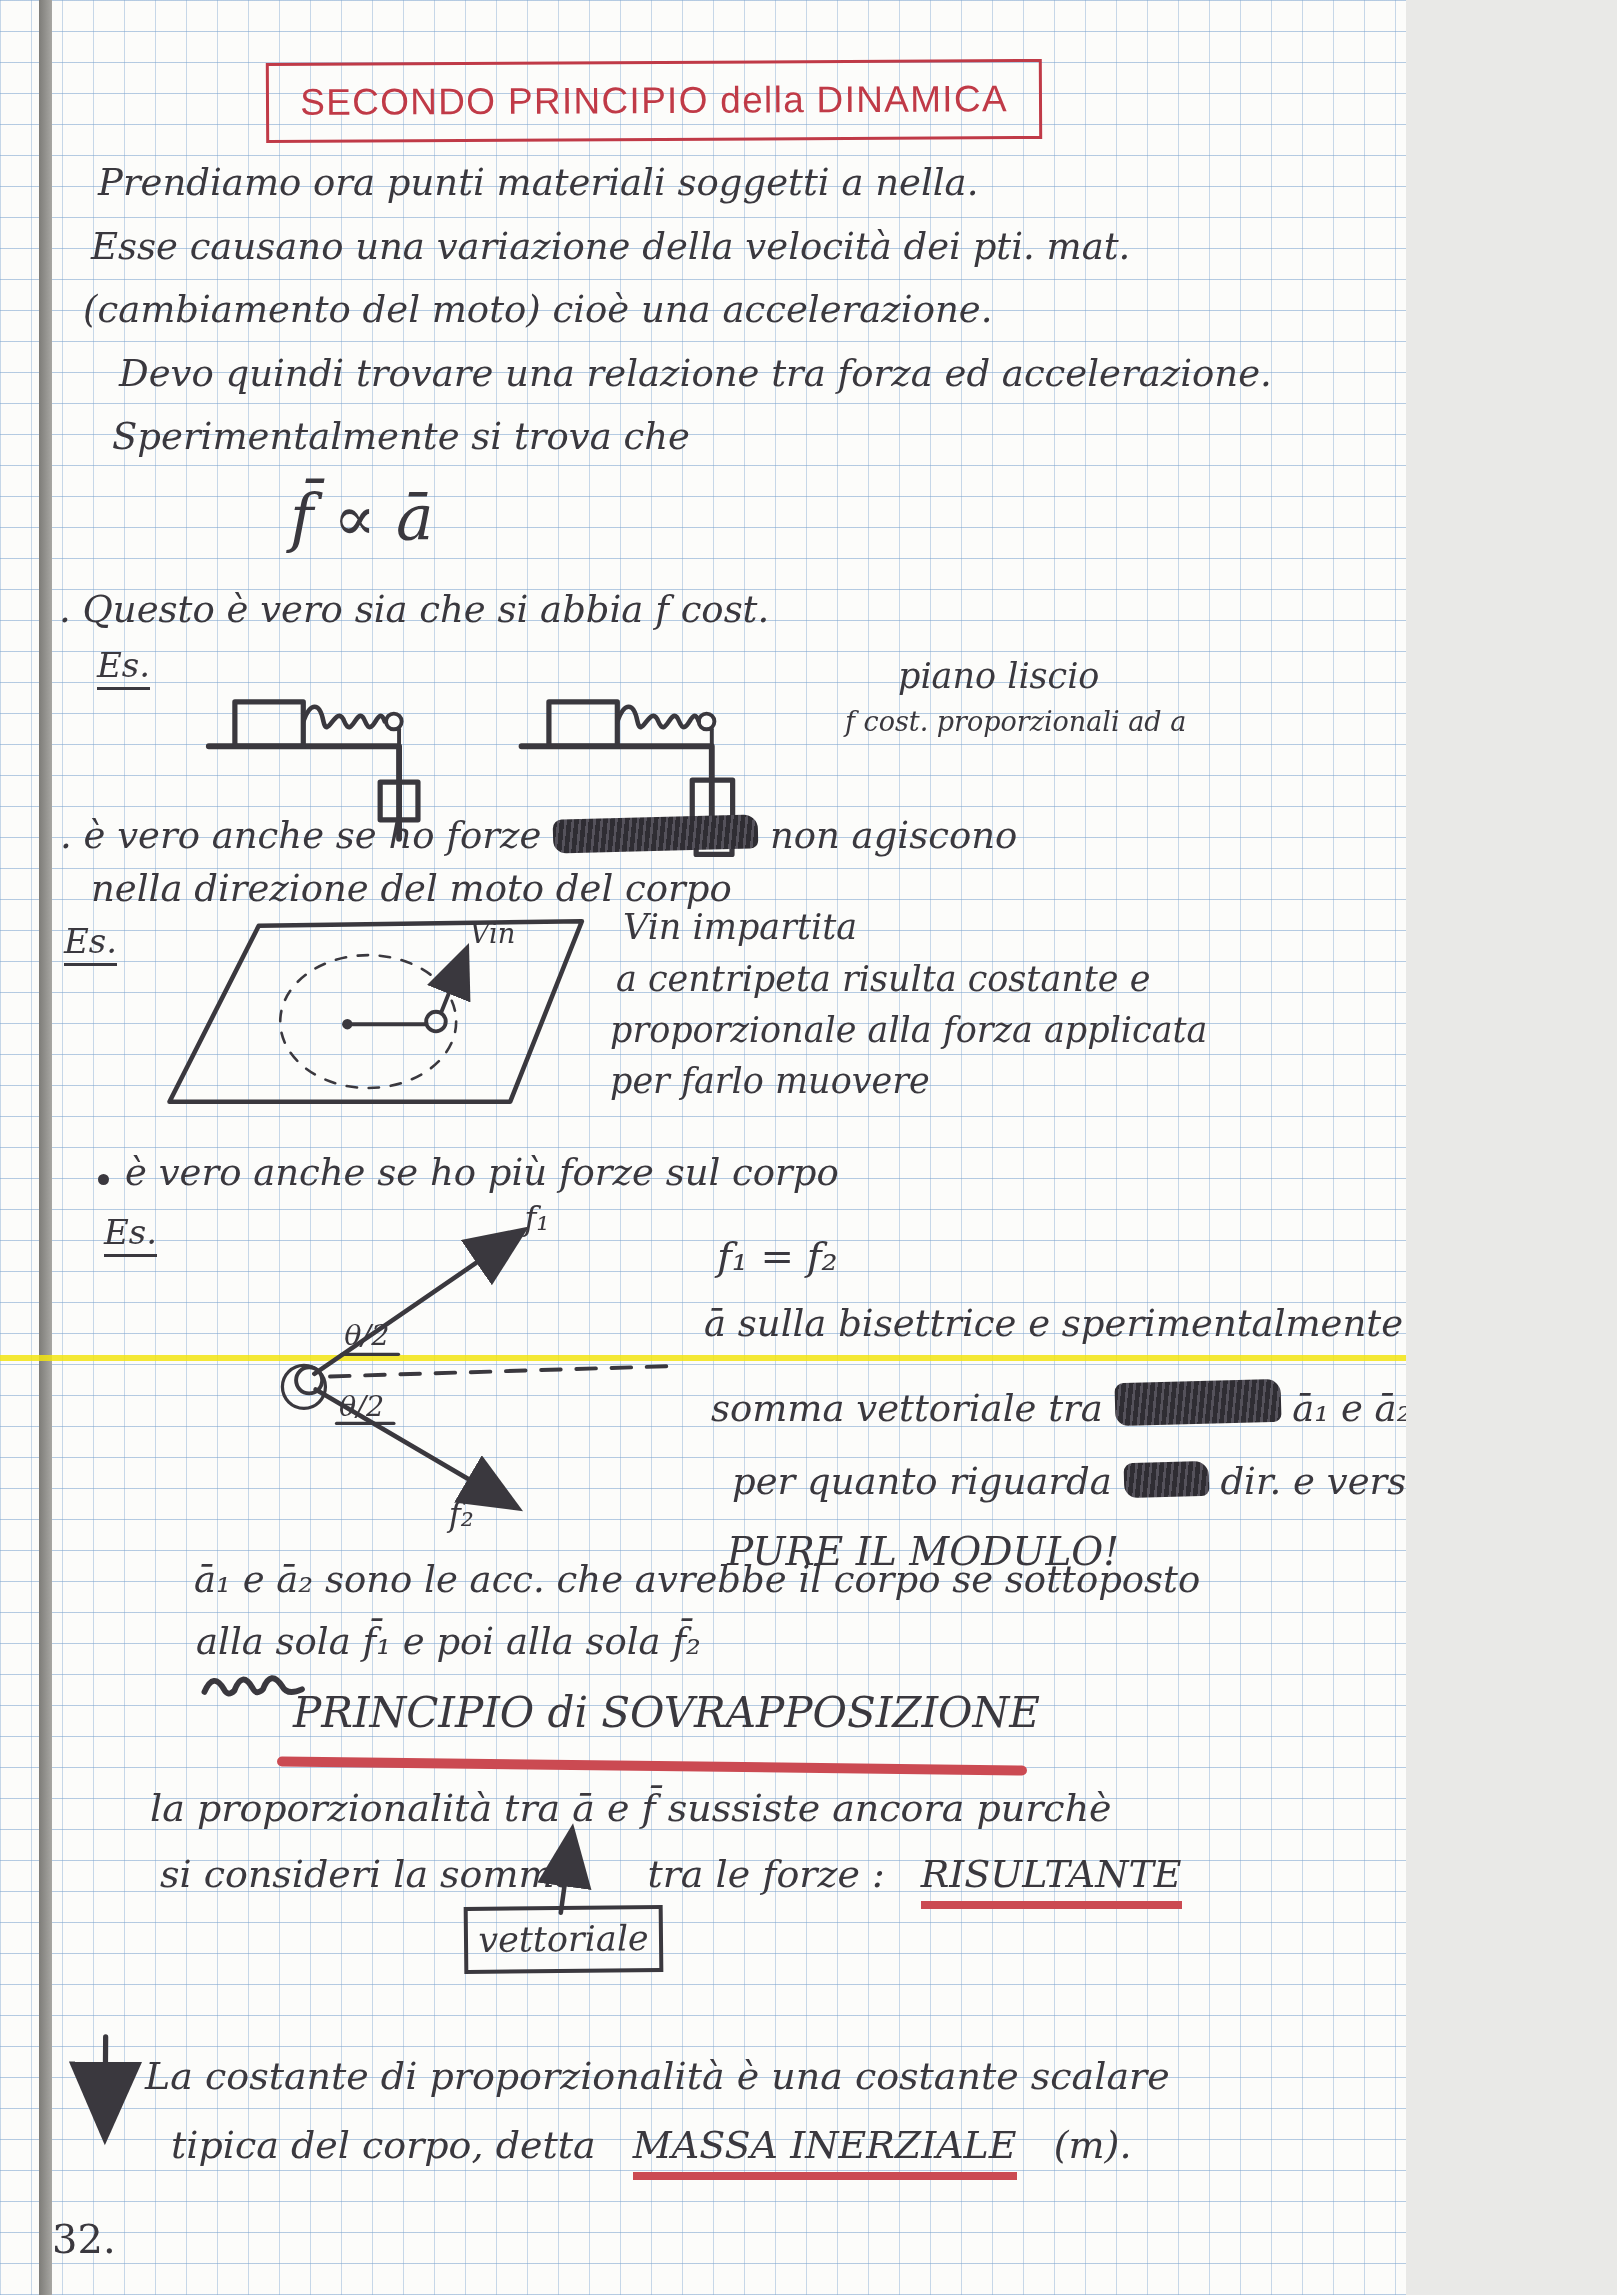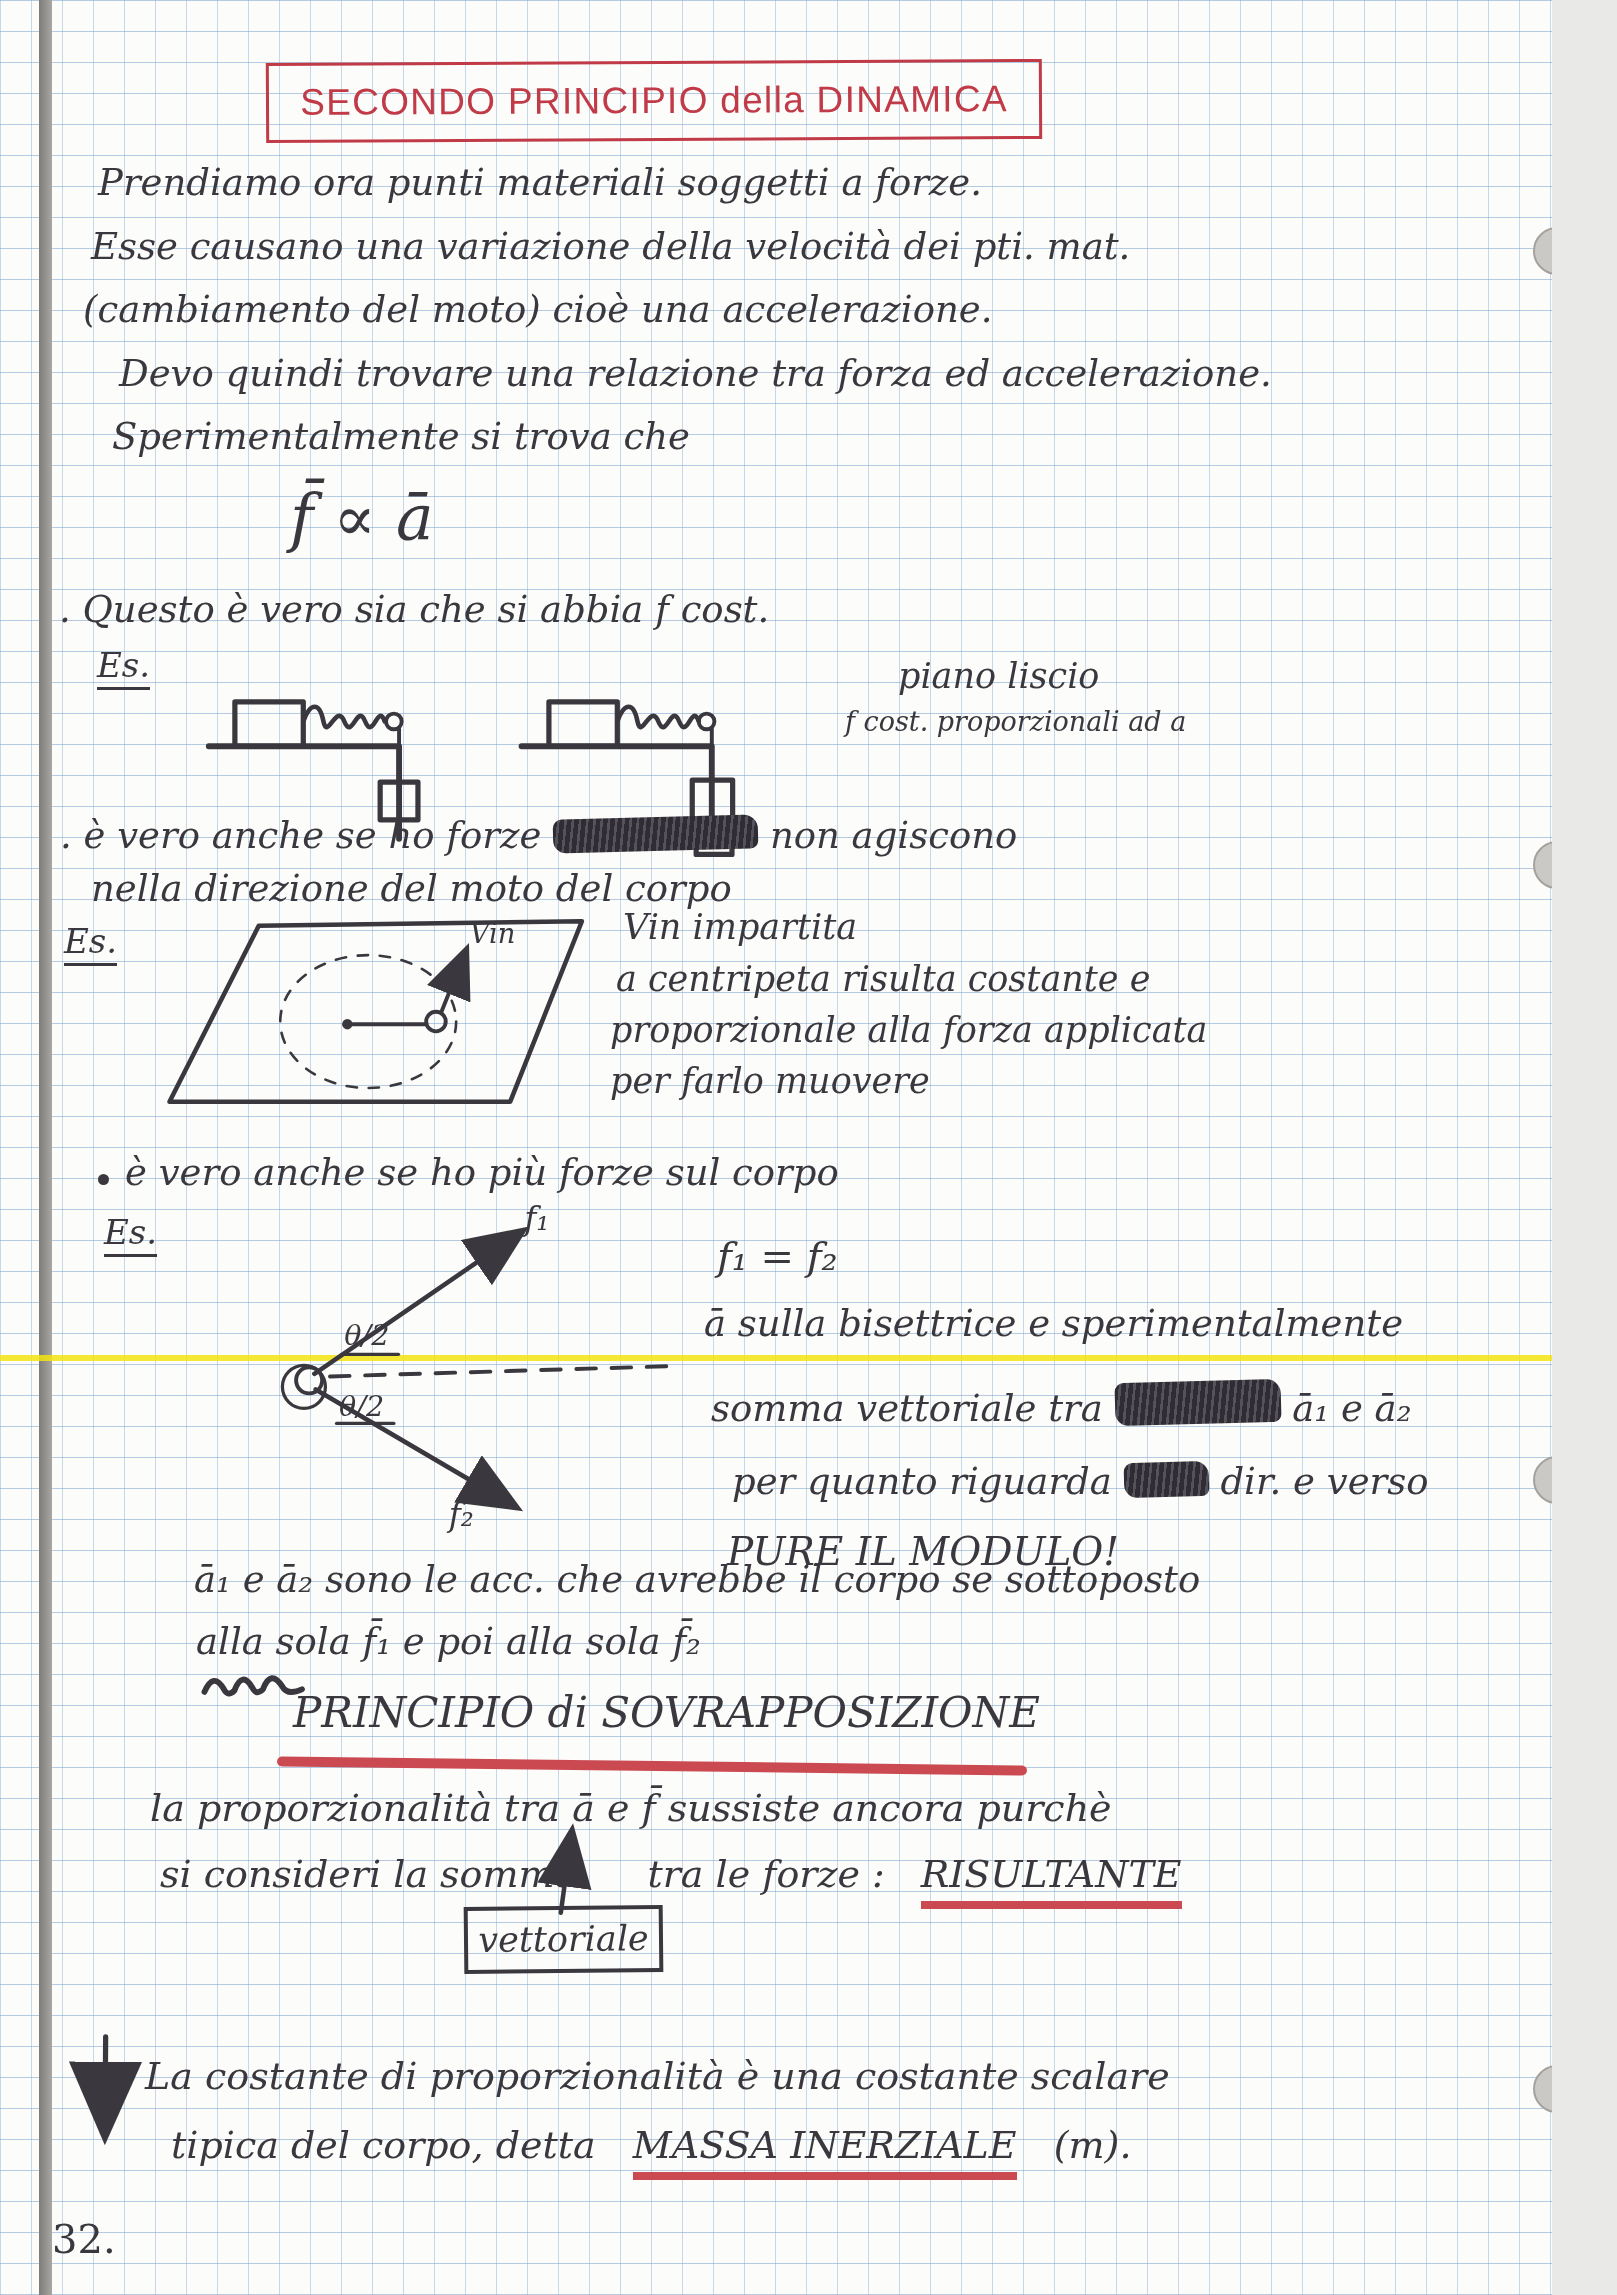--- a/index.html
+++ b/index.html
@@ -1,25 +1,25 @@
 <!DOCTYPE html>
 <html style="--paper: #fcfcfa; --grid: #9cc0de; --ink: #3a383e; --red: #c03a47; --red_underline: #cb4a52; --highlight: #f2e411; --hole: #cbc9c6;font-size:10.4px"><head>
 <meta charset="utf-8">
 <style>
   :root{
     --paper:#fcfcfa; --grid:#9cc0de; --ink:#3a383e; --red:#c03a47;
     --red_underline:#cb4a52; --highlight:#f2e411; --hole:#cbc9c6;
   }
   html,body{margin:0;padding:0;background:#e9e9e7;}
-  #page{position:relative;width:1516px;height:2295px;overflow:hidden;
+  #page{position:relative;width:1406px;height:2295px;overflow:hidden;
     background-color:var(--paper);
     background-image:
       linear-gradient(to right, rgba(125,165,208,.42) 1.3px, transparent 1.3px),
       linear-gradient(to bottom, rgba(108,152,200,.50) 1.3px, transparent 1.3px);
-    background-size:31px 31px;padding-left:36px;}
+    background-size:31px 31px;}
   .hand{position:absolute;font-family:"DejaVu Serif",serif;font-style:italic;
     color:var(--ink);white-space:nowrap;line-height:1.1;}
   .capsline{font-family:"DejaVu Serif",serif;font-style:italic;}
   .title-box{position:absolute;left:266px;top:61px;width:776px;height:80px;
     border:3.9px solid var(--red);display:flex;align-items:center;justify-content:center;
     transform:rotate(-.3deg);box-sizing:border-box;}
   .title-text{font-family:"Liberation Sans",sans-serif;font-size:37px;color:var(--red);
     letter-spacing:1.3px;white-space:nowrap;}
   .es{border-bottom:3.9px solid var(--ink);padding-bottom:2px;}
   .scribble{display:inline-block;border-radius:9px 14.3px 7.8px 13px;vertical-align:-8%;
@@ -52,21 +52,21 @@
   <div class="hole" style="left:1533px;top:841px;"></div>
   <div class="hole" style="left:1533px;top:1456px;"></div>
   <div class="hole" style="left:1533px;top:2065px;"></div>
 
   <div class="hl"></div>
 
   <div class="title-box">
     <span class="title-text">SECONDO PRINCIPIO della DINAMICA</span>
   </div>
 
-  <div class="hand" style="left:98px;top:163px;font-size:37px;">Prendiamo ora punti materiali soggetti a forze.</div>
+  <div class="hand" style="left:98px;top:163px;font-size:37px;">Prendiamo ora punti materiali soggetti a nella.</div>
   <div class="hand" style="left:91px;top:227px;font-size:37px;">Esse causano una variazione della velocità dei pti. mat.</div>
   <div class="hand" style="left:83px;top:290px;font-size:37px;">(cambiamento del moto) cioè una accelerazione.</div>
   <div class="hand" style="left:119px;top:354px;font-size:37px;">Devo quindi trovare una relazione tra forza ed accelerazione.</div>
   <div class="hand" style="left:112px;top:417px;font-size:37px;">Sperimentalmente si trova che</div>
 
   <div class="hand" style="left:290px;top:484px;font-size:63px;">f̄ ∝ ā</div>
 
   <div class="hand" style="left:59px;top:590px;font-size:37px;">. Questo è vero sia che si abbia f cost.</div>
   <div class="hand" style="left:97px;top:647px;font-size:34px;"><span class="es">Es.</span></div>
 

